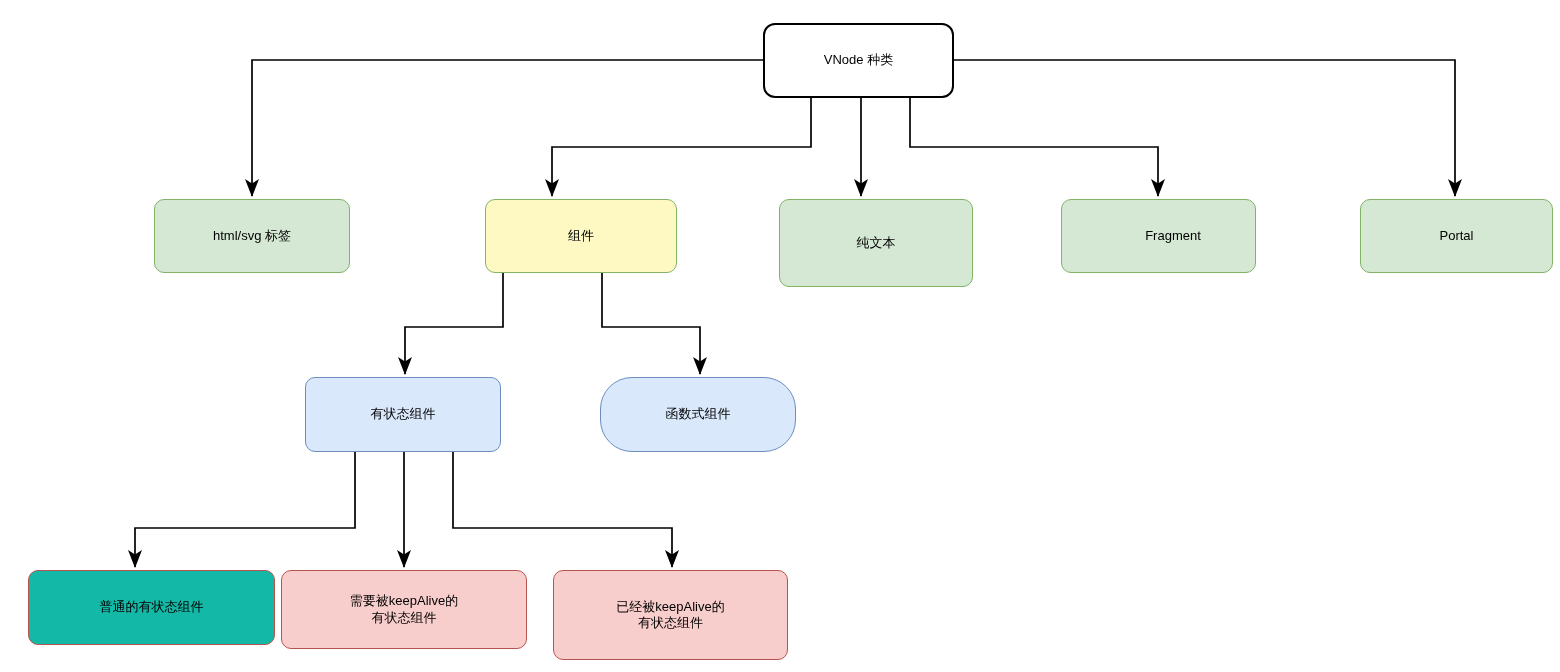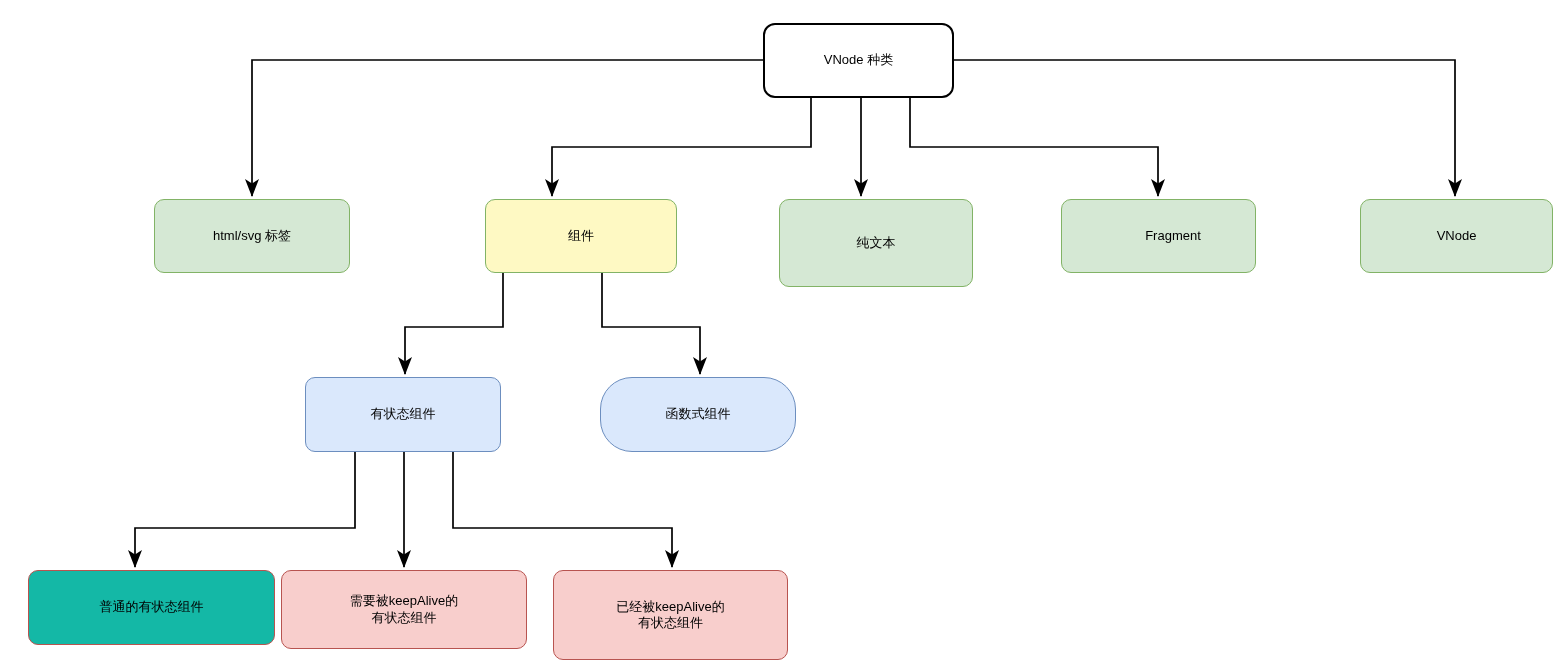--- a/index.html
+++ b/index.html
@@ -76,21 +76,21 @@
   <div class="node root" style="left: 763px; top: 23px; width: 191px; height: 75px; background: rgb(255, 255, 255); border-color: rgb(0, 0, 0);">VNode 种类</div>
 
   <div class="node" style="left: 154px; top: 199px; width: 196px; height: 74px; background: rgb(213, 232, 212); border-color: rgb(130, 179, 102);">html/svg 标签</div>
 
   <div class="node" style="left: 456px; top: 199px; width: 192px; height: 74px; background: #fef9c3; border-color: rgb(130, 179, 102); margin-left: 29px;">组件</div>
 
   <div class="node" style="left: 764px; top: 199px; width: 194px; height: 88px; background: rgb(213, 232, 212); border-color: rgb(130, 179, 102); margin-left: 15px;">纯文本</div>
 
   <div class="node" style="left: 1061px; top: 199px; width: 195px; height: 74px; background: rgb(213, 232, 212); border-color: rgb(130, 179, 102); padding-left: 29px;">Fragment</div>
 
-  <div class="node" style="left: 1360px; top: 199px; width: 193px; height: 74px; background: rgb(213, 232, 212); border-color: rgb(130, 179, 102);">VNode</div>
+  <div class="node" style="left: 1360px; top: 199px; width: 193px; height: 74px; background: rgb(213, 232, 212); border-color: rgb(130, 179, 102);">Portal</div>
 
   <div class="node" style="left: 305px; top: 377px; width: 196px; height: 75px; background: rgb(218, 232, 252); border-color: rgb(108, 142, 191);">有状态组件</div>
 
   <div class="node" style="left: 600px; top: 377px; width: 196px; height: 75px; background: rgb(218, 232, 252); border-color: rgb(108, 142, 191); border-radius: 32px;">函数式组件</div>
 
   <div class="node" style="left: 28px; top: 570px; width: 247px; height: 75px; background: #14b8a6; border-color: rgb(184, 84, 80);">普通的有状态组件</div>
 
   <div class="node" style="left: 281px; top: 570px; width: 246px; height: 79px; background: rgb(248, 206, 204); border-color: rgb(184, 84, 80);">需要被keepAlive的
 有状态组件</div>
 

